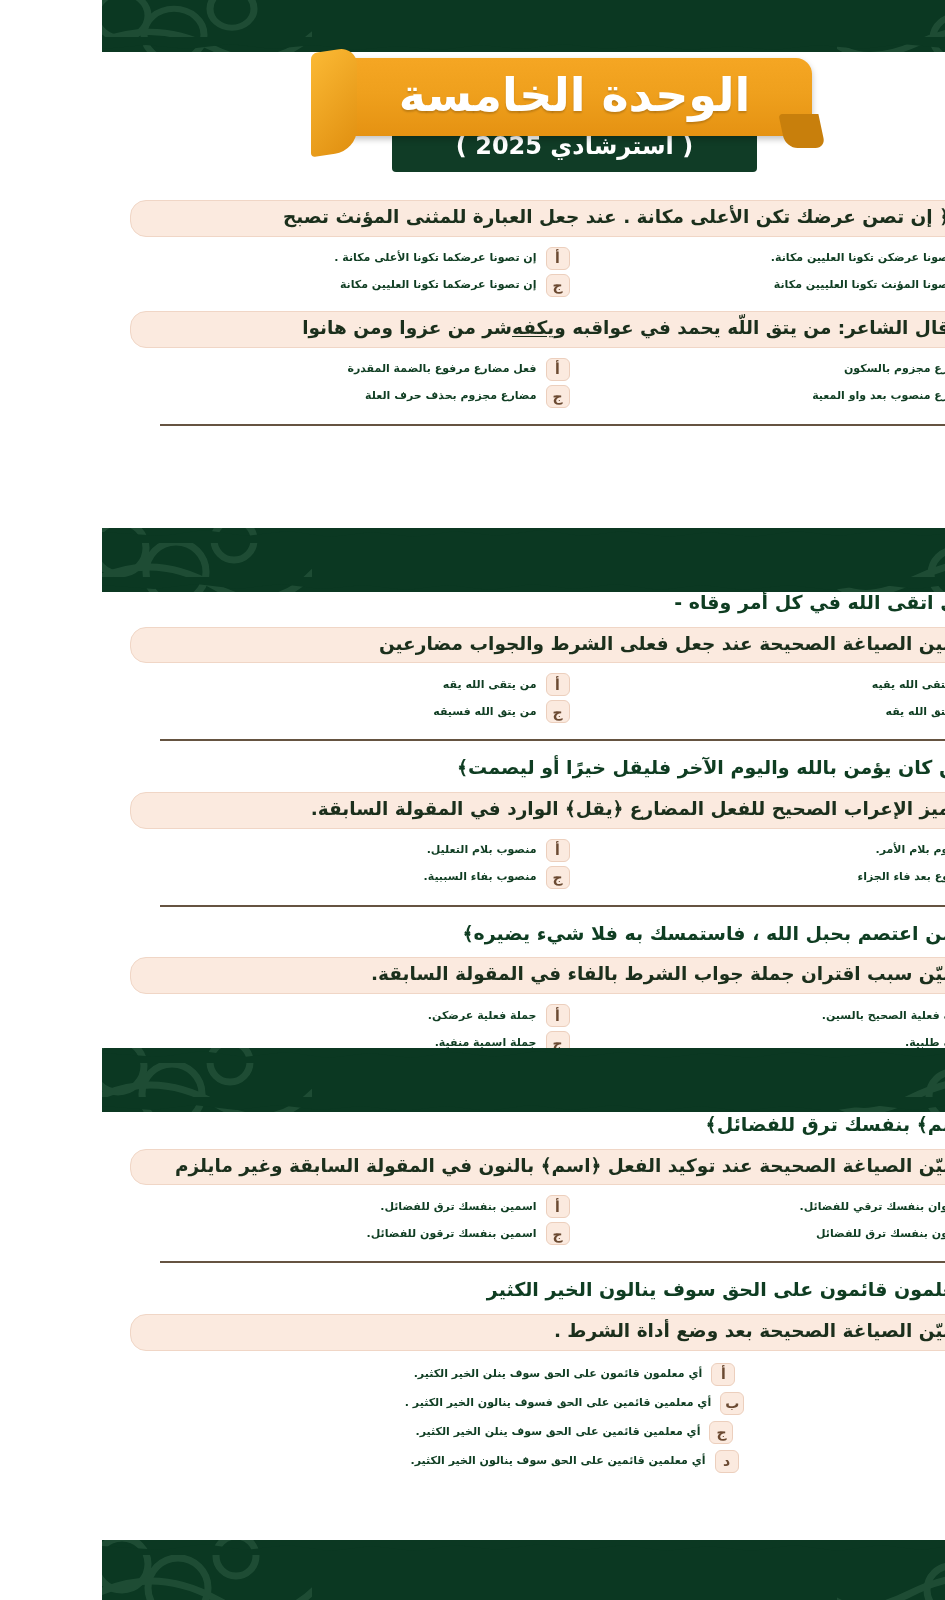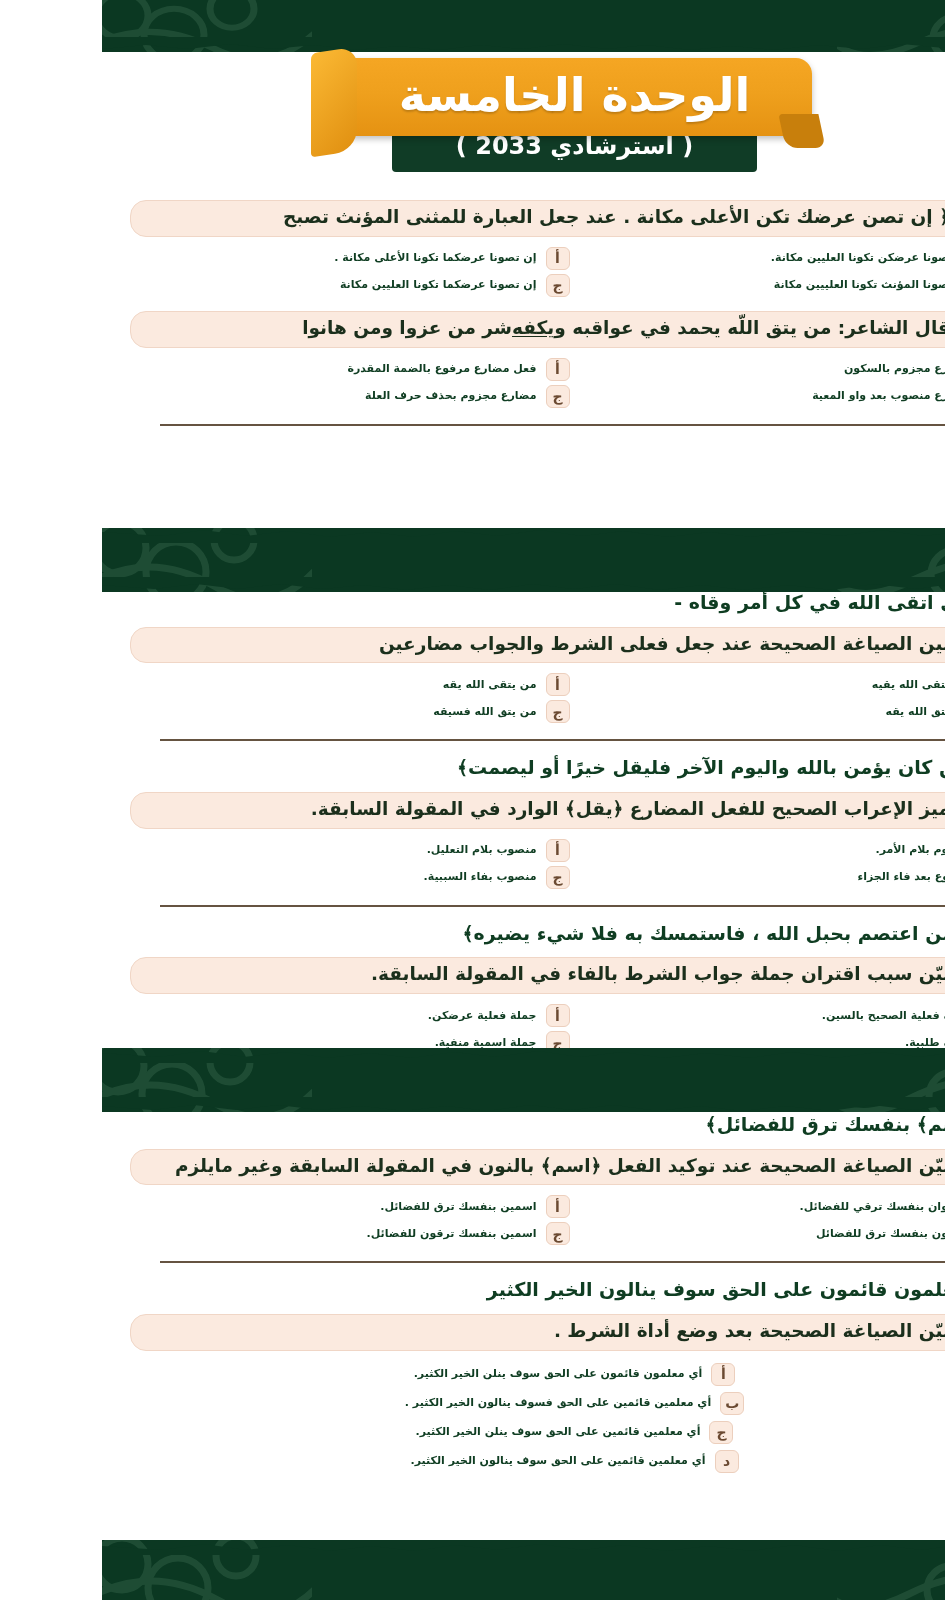--- a/index.html
+++ b/index.html
@@ -180,21 +180,21 @@
       </svg>
     </div>
   </div>
 
   <div class="header-wrap">
     <div class="ribbon">
       <div class="ribbon-tail"></div>
       <div class="ribbon-fold"></div>
       <div class="ribbon-title">الوحدة الخامسة</div>
     </div>
-    <div class="subtitle-plate">( استرشادي 2033 )</div>
+    <div class="subtitle-plate">( استرشادي 2025 )</div>
   </div>
 
   <div class="section sec1">
 
     <div class="q-block">
       <div class="q-bar">
         <div class="q-num">1</div>
         <div class="q-text">﴿ إن تصن عرضك تكن الأعلى مكانة . عند جعل العبارة للمثنى المؤنث تصبح</div>
       </div>
       <div class="opts">

